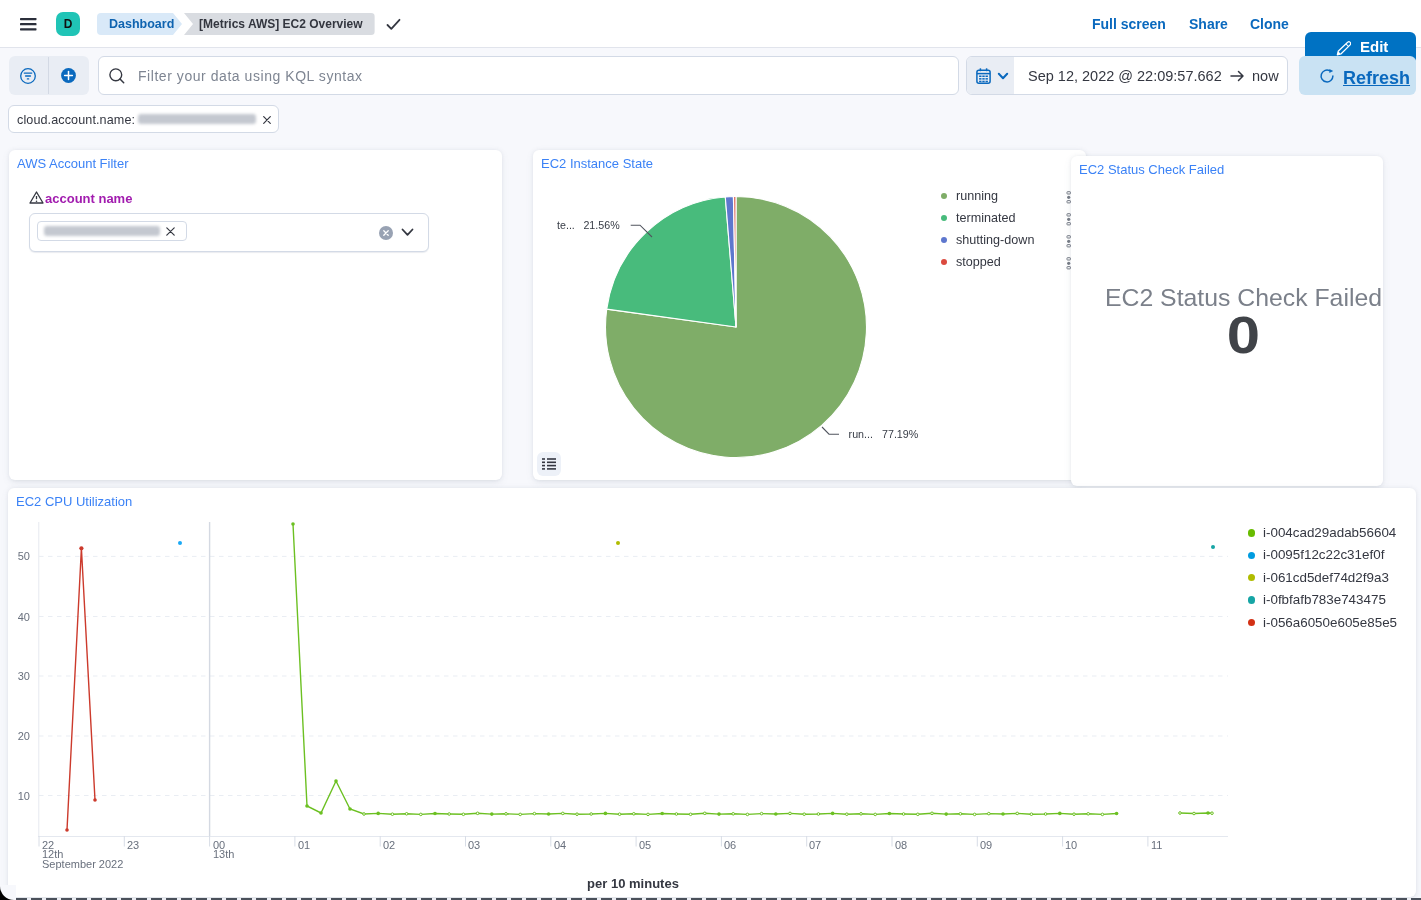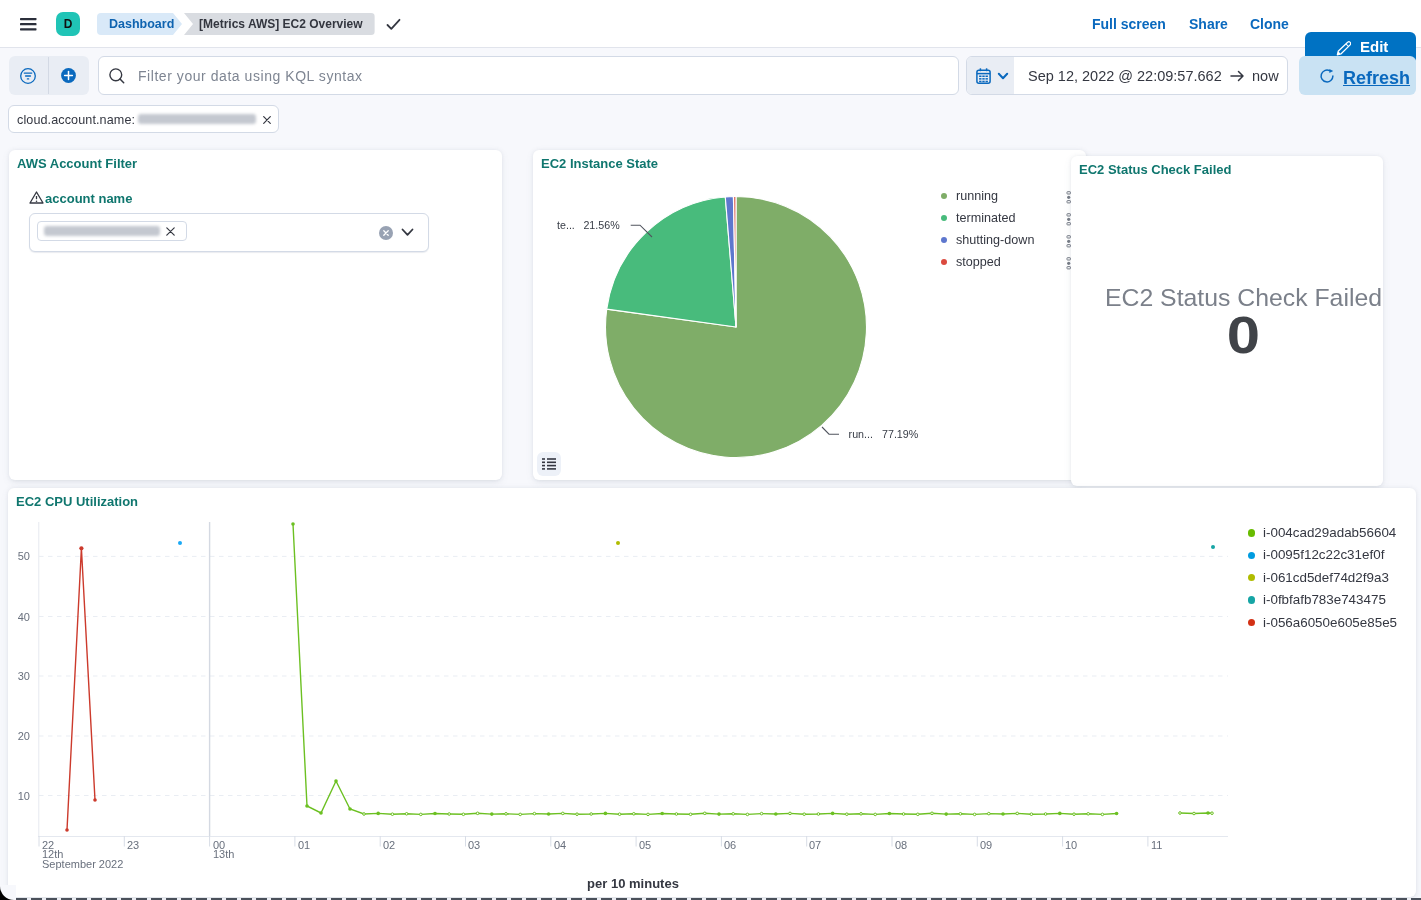--- a/index.html
+++ b/index.html
@@ -2,21 +2,21 @@
 <html><head>
 <meta charset="utf-8">
 <style>
   * { margin:0; padding:0; box-sizing:border-box; }
   html,body { width:1421px; height:900px; overflow:hidden; background:#F7F8FC;
     font-family:"Liberation Sans", sans-serif; }
   .abs { position:absolute; }
   #page { position:relative; width:1421px; height:900px; }
   .panel { position:absolute; background:#fff; border-radius:6px;
     box-shadow:0 .9px 4px -1px rgba(109,120,140,.18), 0 2.6px 8px -1px rgba(109,120,140,.12); }
-  .ptitle { position:absolute; left:8px; top:6px; font-size:13px; font-weight:700; color:#0f766e; }
+  .ptitle { position:absolute; left:8px; top:6px; font-size:13px; font-weight:400; color:#3b82f6; }
   .blur { background:#c4c8d0; filter:blur(1.6px); border-radius:3px; }
 </style>
 </head>
 <body>
 <div id="page">
 
   <div class="abs" style="left:0;top:0;width:1421px;height:48px;background:#fff;border-bottom:1px solid #E1E4EC;"></div>
 
   <svg class="abs" style="left:19.5px;top:17.5px" width="17" height="13" viewBox="0 0 17 13">
     <g fill="#2b2f3b">
@@ -117,21 +117,21 @@
     <path d="M0.7 0.7 L7.3 7.3 M7.3 0.7 L0.7 7.3" stroke="#343741" stroke-width="1.2" stroke-linecap="round"></path>
   </svg>
 
   <div class="panel" style="left:9px;top:150px;width:493px;height:330px;">
     <div class="ptitle">AWS Account Filter</div>
     <svg class="abs" style="left:20px;top:41px" width="15" height="13" viewBox="0 0 15 13">
       <path d="M7.5 1 L14 12 L1 12 Z" fill="none" stroke="#343741" stroke-width="1.3" stroke-linejoin="round"></path>
       <line x1="7.5" y1="5" x2="7.5" y2="8.2" stroke="#343741" stroke-width="1.3"></line>
       <circle cx="7.5" cy="10.2" r="0.8" fill="#343741"></circle>
     </svg>
-    <div class="abs" style="left:36px;top:41px;font-size:13px;font-weight:700;color:#0f766e;">account name</div>
+    <div class="abs" style="left:36px;top:41px;font-size:13px;font-weight:700;color:#a21caf;">account name</div>
     <div class="abs" style="left:20px;top:63px;width:400px;height:39px;background:#fff;border:1px solid #D3DAE6;border-radius:6px;box-shadow:0 1px 1px rgba(152,162,179,.2);"></div>
     <div class="abs" style="left:28px;top:71px;width:150px;height:20px;background:#fff;border:1px solid #D3DAE6;border-radius:4px;"></div>
     <div class="blur abs" style="left:35px;top:76px;width:116px;height:10px;"></div>
     <svg class="abs" style="left:157px;top:77px" width="9" height="9" viewBox="0 0 9 9">
       <path d="M0.8 0.8 L8.2 8.2 M8.2 0.8 L0.8 8.2" stroke="#343741" stroke-width="1.2" stroke-linecap="round"></path>
     </svg>
     <div class="abs" style="left:370px;top:76px;width:14px;height:14px;border-radius:50%;background:#98A2B3;"></div>
     <svg class="abs" style="left:374px;top:80px" width="6" height="6" viewBox="0 0 6 6">
       <path d="M0.8 0.8 L5.2 5.2 M5.2 0.8 L0.8 5.2" stroke="#fff" stroke-width="1.3" stroke-linecap="round"></path>
     </svg>

